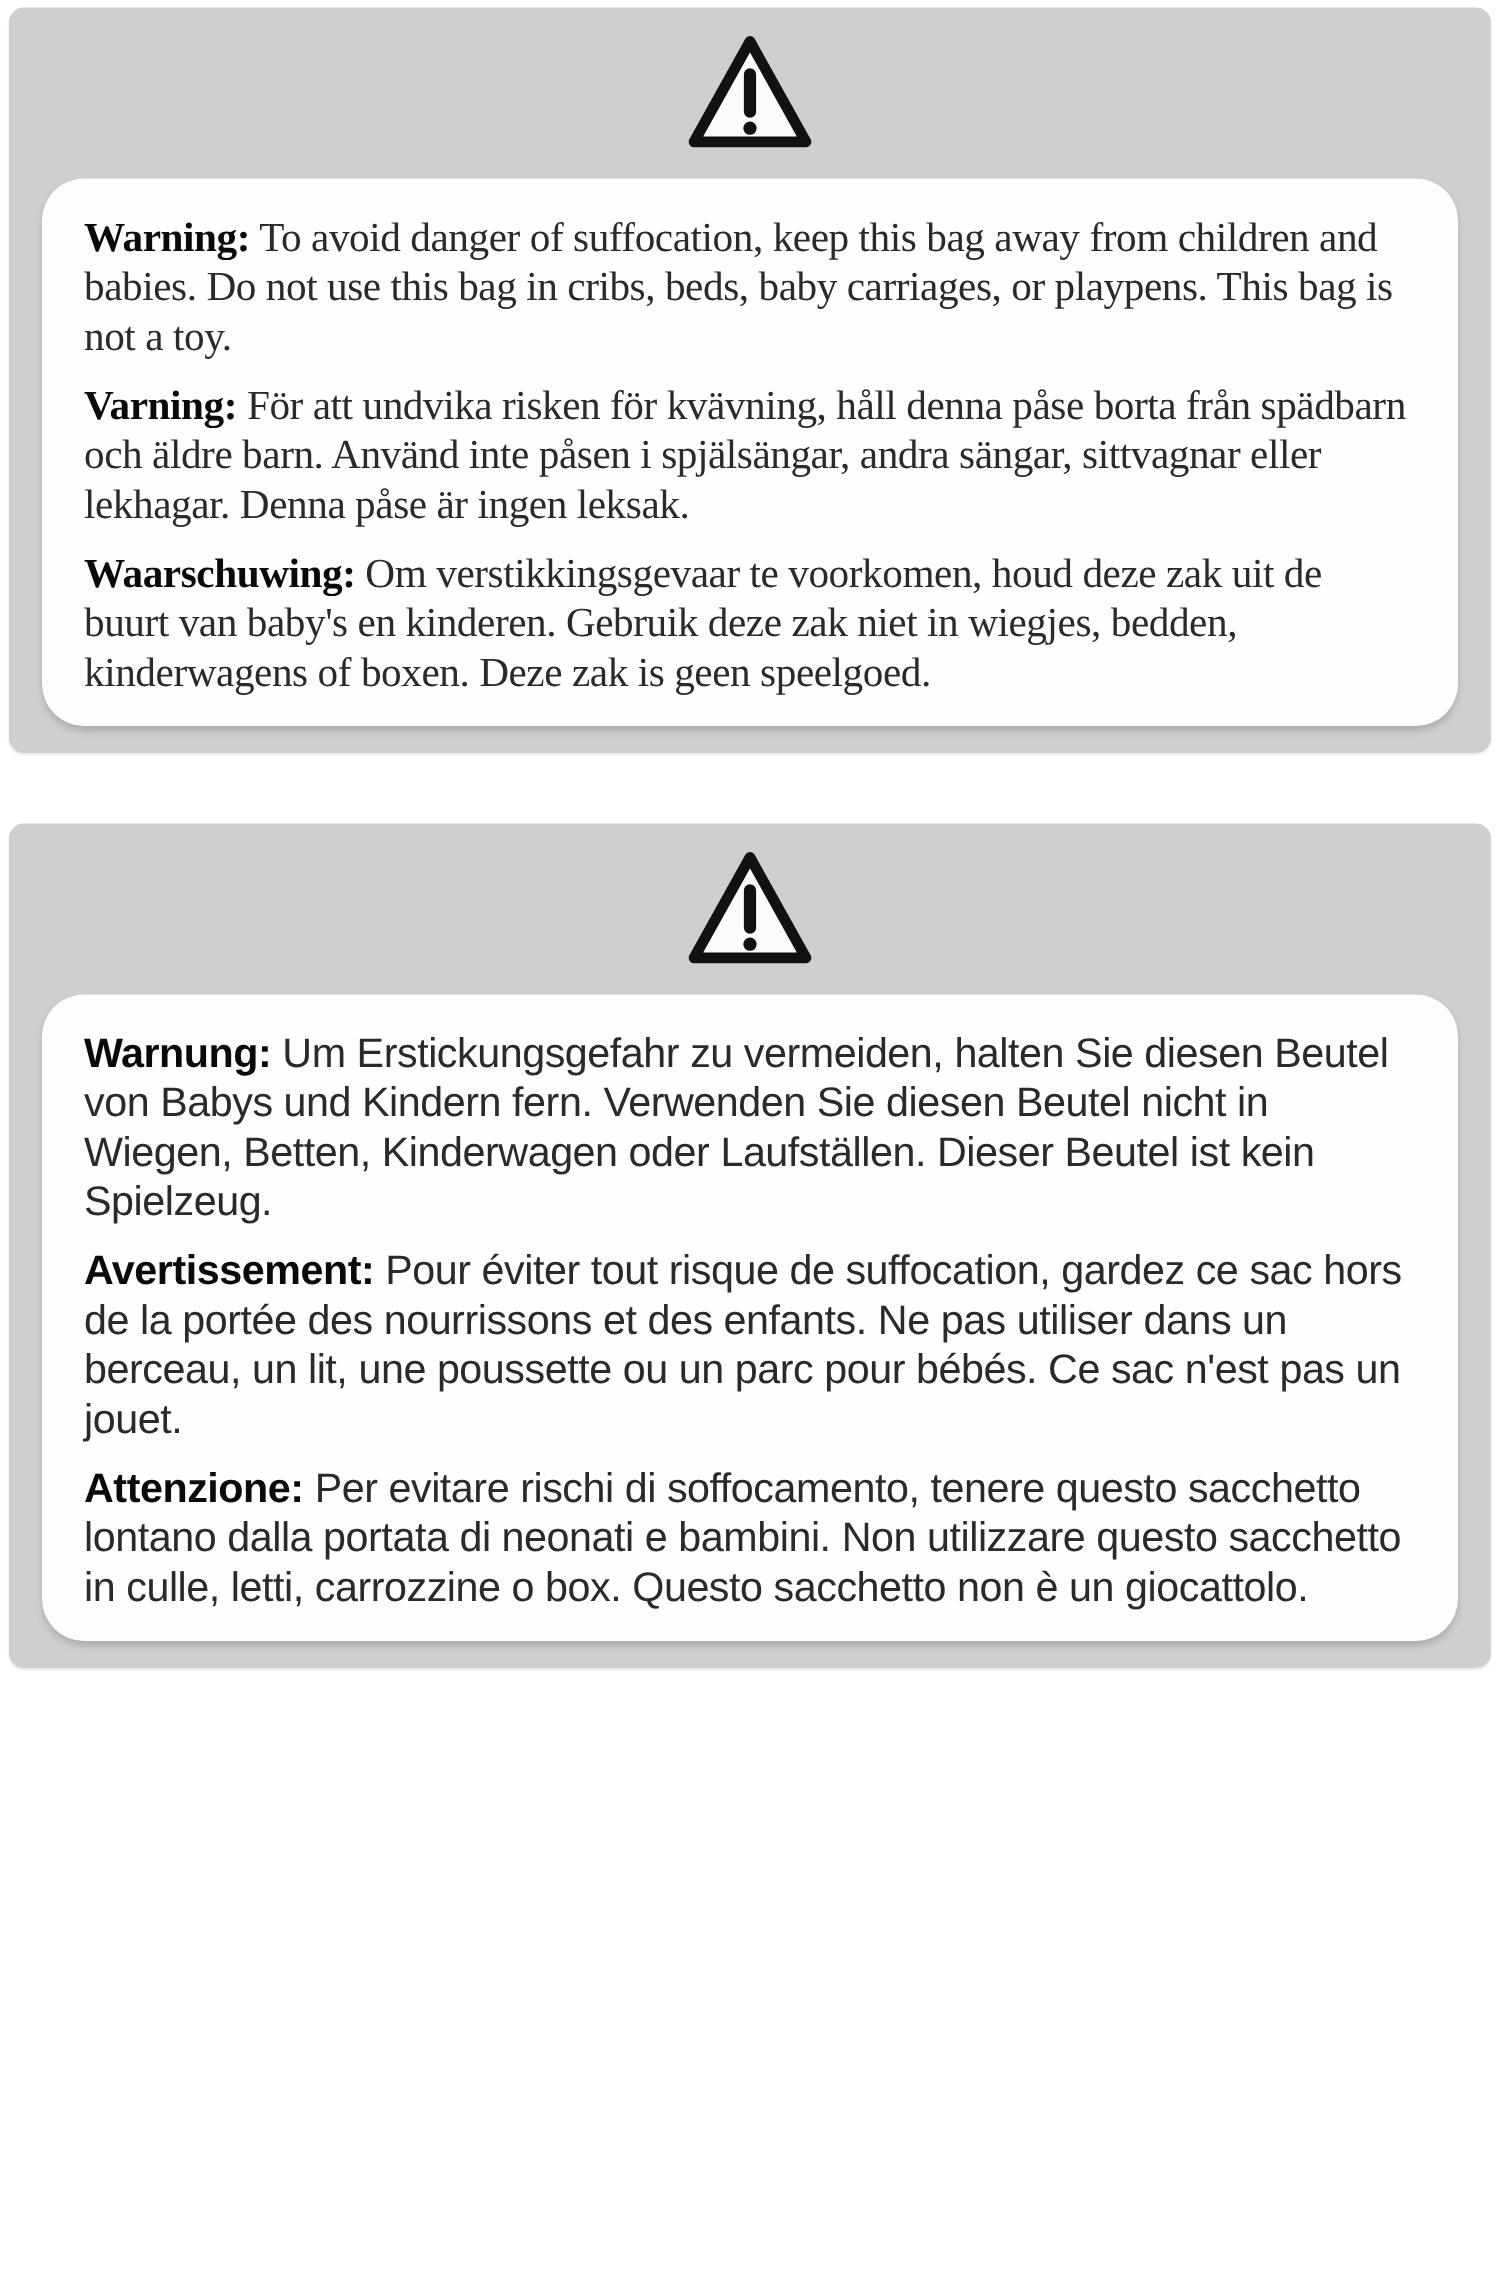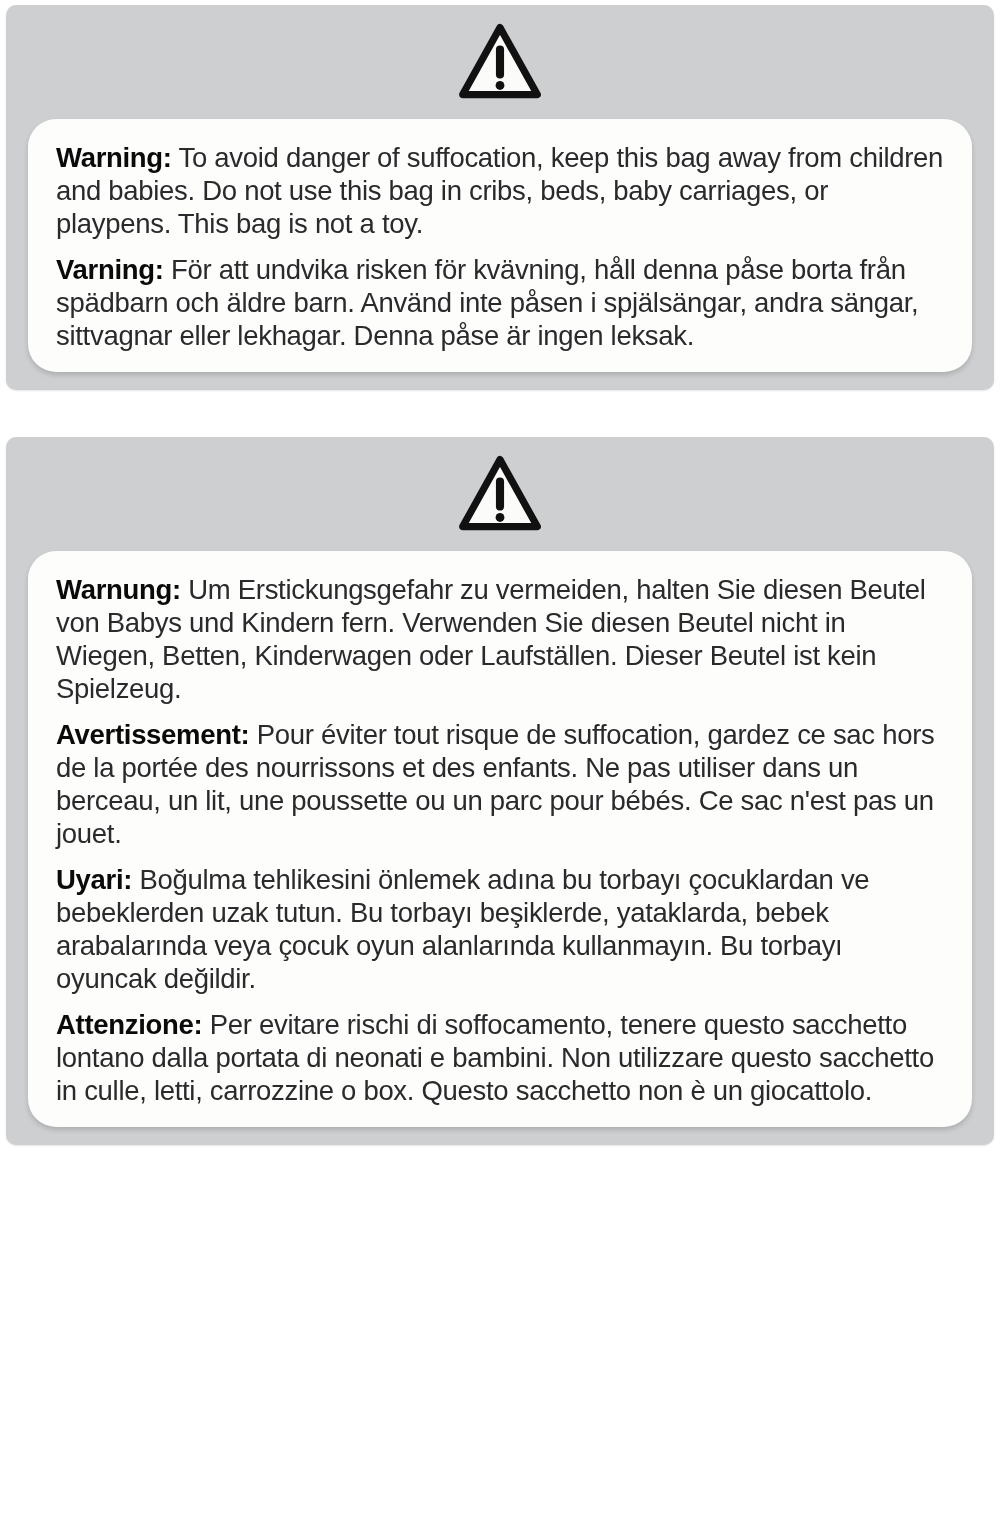--- a/index.html
+++ b/index.html
@@ -18,20 +18,21 @@
     padding: 5px 6px 6px 6px;
   }
   .warning-panel {
     background: #cdcfd1;
     border-radius: 10px;
     padding: 8px 0 18px 0;
     box-shadow: 0 1px 2px rgba(0,0,0,0.10);
   }
   .warning-panel.first {
     margin-bottom: 47px;
+    font-family: Liberation Serif, serif;
   }
   .icon-row {
     display: flex;
     justify-content: center;
     align-items: center;
     padding: 6px 0 12px 0;
   }
   .tri-svg {
     display: block;
     width: 96px;
@@ -68,32 +69,32 @@
     <div class="icon-row">
       <svg class="tri-svg" viewBox="0 0 100 92" aria-hidden="true">
         <path d="M50 9 L89 79 L11 79 Z" fill="#fbfbf9" stroke="#111111" stroke-width="7.5" stroke-linejoin="round"></path>
         <line x1="50" y1="32" x2="50" y2="58" stroke="#111111" stroke-width="8.5" stroke-linecap="round"></line>
         <circle cx="50" cy="69.5" r="4.6" fill="#111111"></circle>
       </svg>
     </div>
     <div class="warning-card">
       <p class="warning-section"><span class="lead">Warning:</span> <span>To avoid danger of suffocation, keep this bag away from children and babies. Do not use this bag in cribs, beds, baby carriages, or playpens. This bag is not a toy.</span></p>
       <p class="warning-section"><span class="lead">Varning:</span> <span>För att undvika risken för kvävning, håll denna påse borta från spädbarn och äldre barn. Använd inte påsen i spjälsängar, andra sängar, sittvagnar eller lekhagar. Denna påse är ingen leksak.</span></p>
+      <p class="warning-section"><span class="lead">Waarschuwing:</span> <span>Om verstikkingsgevaar te voorkomen, houd deze zak uit de buurt van baby's en kinderen. Gebruik deze zak niet in wiegjes, bedden, kinderwagens of boxen. Deze zak is geen speelgoed.</span></p>
     </div>
   </div>
 
   <div class="warning-panel">
     <div class="icon-row">
       <svg class="tri-svg" viewBox="0 0 100 92" aria-hidden="true">
         <path d="M50 9 L89 79 L11 79 Z" fill="#fbfbf9" stroke="#111111" stroke-width="7.5" stroke-linejoin="round"></path>
         <line x1="50" y1="32" x2="50" y2="58" stroke="#111111" stroke-width="8.5" stroke-linecap="round"></line>
         <circle cx="50" cy="69.5" r="4.6" fill="#111111"></circle>
       </svg>
     </div>
     <div class="warning-card">
       <p class="warning-section"><span class="lead">Warnung:</span> <span>Um Erstickungsgefahr zu vermeiden, halten Sie diesen Beutel von Babys und Kindern fern. Verwenden Sie diesen Beutel nicht in Wiegen, Betten, Kinderwagen oder Laufställen. Dieser Beutel ist kein Spielzeug.</span></p>
       <p class="warning-section"><span class="lead">Avertissement:</span> <span>Pour éviter tout risque de suffocation, gardez ce sac hors de la portée des nourrissons et des enfants. Ne pas utiliser dans un berceau, un lit, une poussette ou un parc pour bébés. Ce sac n'est pas un jouet.</span></p>
-      <p class="warning-section"><span class="lead">Uyari:</span> <span>Boğulma tehlikesini önlemek adına bu torbayı çocuklardan ve bebeklerden uzak tutun. Bu torbayı beşiklerde, yataklarda, bebek arabalarında veya çocuk oyun alanlarında kullanmayın. Bu torbayı oyuncak değildir.</span></p>
       <p class="warning-section"><span class="lead">Attenzione:</span> <span>Per evitare rischi di soffocamento, tenere questo sacchetto lontano dalla portata di neonati e bambini. Non utilizzare questo sacchetto in culle, letti, carrozzine o box. Questo sacchetto non è un giocattolo.</span></p>
     </div>
   </div>
 
 </div>
 
 </body></html>

